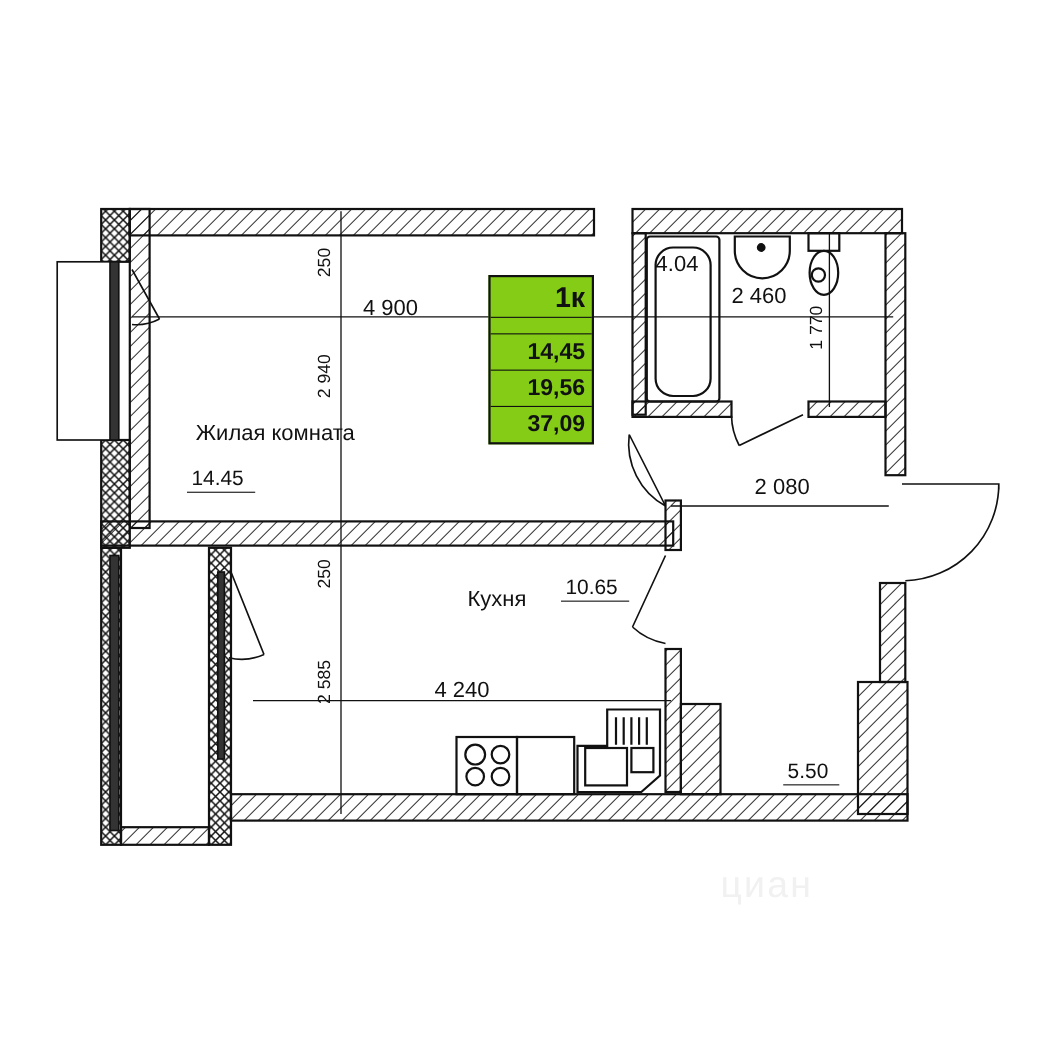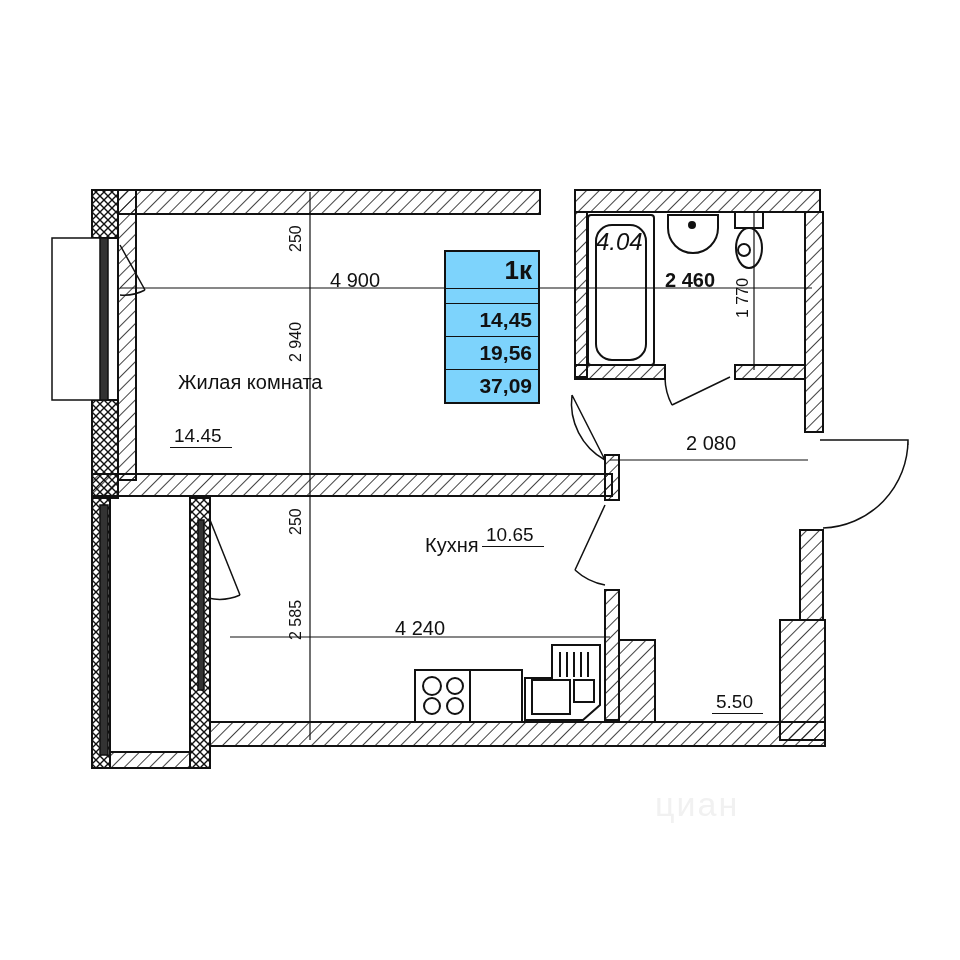--- a/index.html
+++ b/index.html
@@ -4,21 +4,21 @@
 <style>
   html, body { margin: 0; padding: 0; background: #ffffff; }
   body { width: 960px; height: 960px; position: relative; overflow: hidden;
          font-family: "Liberation Sans", sans-serif; }
   #plan { position: absolute; left: 0; top: 0; }
   .lbl { position: absolute; font-family: "Liberation Sans", sans-serif; color: #111; white-space: nowrap; line-height: 1; }
   .room-name { font-size: 20px; }
   .room-area { font-size: 19px; border-bottom: 1.5px solid #111; padding: 0 10px 2px 4px; }
   .dim { font-size: 20px; }
   .dim-v { font-size: 16px; transform: rotate(-90deg); transform-origin: left top; }
-  .legend { position: absolute; left: 444px; top: 250px; width: 92px; border: 2px solid #111; background: #7dd3fc; }
+  .legend { position: absolute; left: 444px; top: 250px; width: 92px; border: 2px solid #111; background: #84cc16; }
   .legend .row { height: 32px; border-bottom: 1.5px solid #111; display: flex; align-items: center; justify-content: flex-end; padding-right: 6px; font-size: 21px; color:#111;font-weight:bold; }
   .legend .row:last-child { border-bottom: none; }
   .legend .title { font-weight: bold; font-size: 26px; height: 36px; }
   .legend .blank { height: 14px; }
   .watermark { position:absolute; left:655px; top:785px; font-size:34px; color:#f1f1f1; letter-spacing:2px; }
 </style>
 </head>
 <body>
 
 <svg id="plan" width="960" height="960" viewBox="0 0 960 960" xmlns="http://www.w3.org/2000/svg">
@@ -115,29 +115,29 @@
 </svg>
 
 <div class="legend">
   <div class="row title">1к</div>
   <div class="row blank"></div>
   <div class="row">14,45</div>
   <div class="row">19,56</div>
   <div class="row">37,09</div>
 </div>
 
-<div class="lbl room-name" style="left:178px;top:372px;">Жилая комната</div>
+<div class="lbl room-name" style="left:178px;top:384px;">Жилая комната</div>
 <div class="lbl room-area" style="left:170px;top:426px;">14.45</div>
 <div class="lbl room-name" style="left:425px;top:535px;">Кухня</div>
-<div class="lbl room-area" style="left:482px;top:525px;">10.65</div>
-<div class="lbl" style="left:596px;top:230px;font-size:24px;font-style:italic;">4.04</div>
+<div class="lbl room-area" style="left:510px;top:525px;">10.65</div>
+<div class="lbl" style="left:596px;top:230px;font-size:20px;">4.04</div>
 <div class="lbl room-area" style="left:712px;top:692px;">5.50</div>
 
 <div class="lbl dim" style="left:330px;top:270px;">4 900</div>
-<div class="lbl dim" style="left:665px;top:270px;font-weight:bold;">2 460</div>
+<div class="lbl dim" style="left:665px;top:259px;">2 460</div>
 <div class="lbl dim" style="left:686px;top:433px;">2 080</div>
 <div class="lbl dim" style="left:395px;top:618px;">4 240</div>
 <div class="lbl dim-v" style="left:288px;top:252px;">250</div>
 <div class="lbl dim-v" style="left:288px;top:362px;">2 940</div>
 <div class="lbl dim-v" style="left:288px;top:535px;">250</div>
 <div class="lbl dim-v" style="left:288px;top:640px;">2 585</div>
 <div class="lbl dim-v" style="left:735px;top:318px;">1 770</div>
 
 <div class="watermark">циан</div>
 

